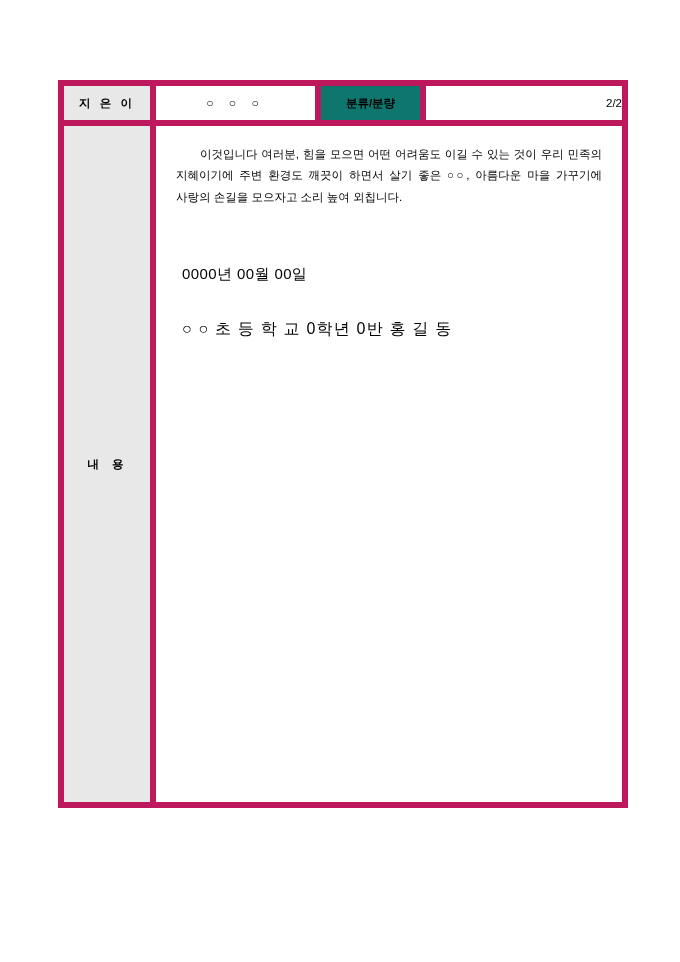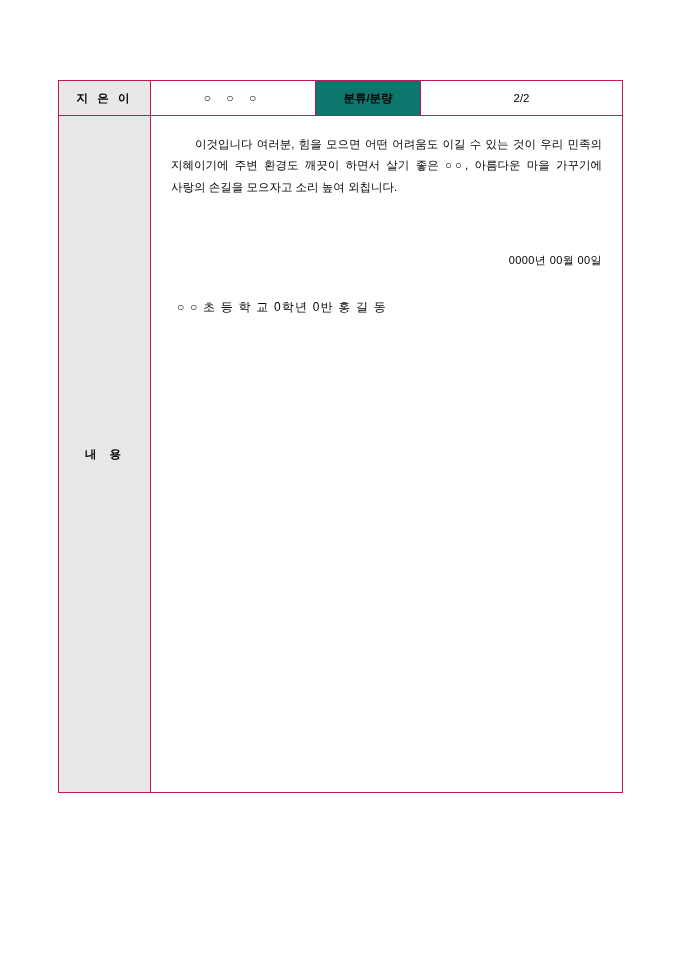--- a/index.html
+++ b/index.html
@@ -19,21 +19,21 @@
     left: 58px;
     top: 80px;
     width: 564px;
   }
   table.doc-table {
     border-collapse: collapse;
     width: 564px;
     table-layout: fixed;
   }
   table.doc-table td {
-    border: 1px solid #be185d;
+    border: 6px solid #be185d;
     vertical-align: middle;
     padding: 0;
     margin-left: 28px;
   }
   
   .cell-label {
     background: #e8e8e8;
     text-align: center;
     font-size: 11.5px;
     font-weight: bold;
@@ -49,21 +49,21 @@
   .row-header td {
     height: 34px;
   }
   .cell-author-value {
     text-align: center;
     font-size: 12px;
     letter-spacing: 6px;
     padding-left: 6px;
   }
   .cell-pages-value {
-    text-align: center;
+    text-align: right;
     font-size: 11.5px;
   }
   
   .row-body .cell-label {
     vertical-align: middle;
     font-family: Liberation Mono, monospace;
   }
   .body-content {
     height: 648px;
     vertical-align: top !important;
@@ -73,28 +73,27 @@
   }
   .para {
     text-indent: 24px;
     text-align: justify;
     margin: 0;
     word-break: keep-all;
   }
   .spacer-1 { height: 52px; }
   .spacer-2 { height: 26px; }
   .date-line {
-    font-size: 11px;
+    font-size: 15px;
     margin: 0;
     padding-left: 6px;
     letter-spacing: 0.4px;
-    text-align: right;
   }
   .sign-line {
-    font-size: 12px;
+    font-size: 16px;
     margin: 0;
     padding-left: 6px;
     letter-spacing: 1.2px;
   }
   
   .row-footer td {
     height: 82px;
   }
   .cell-note-value {
     background: #ffffff;

